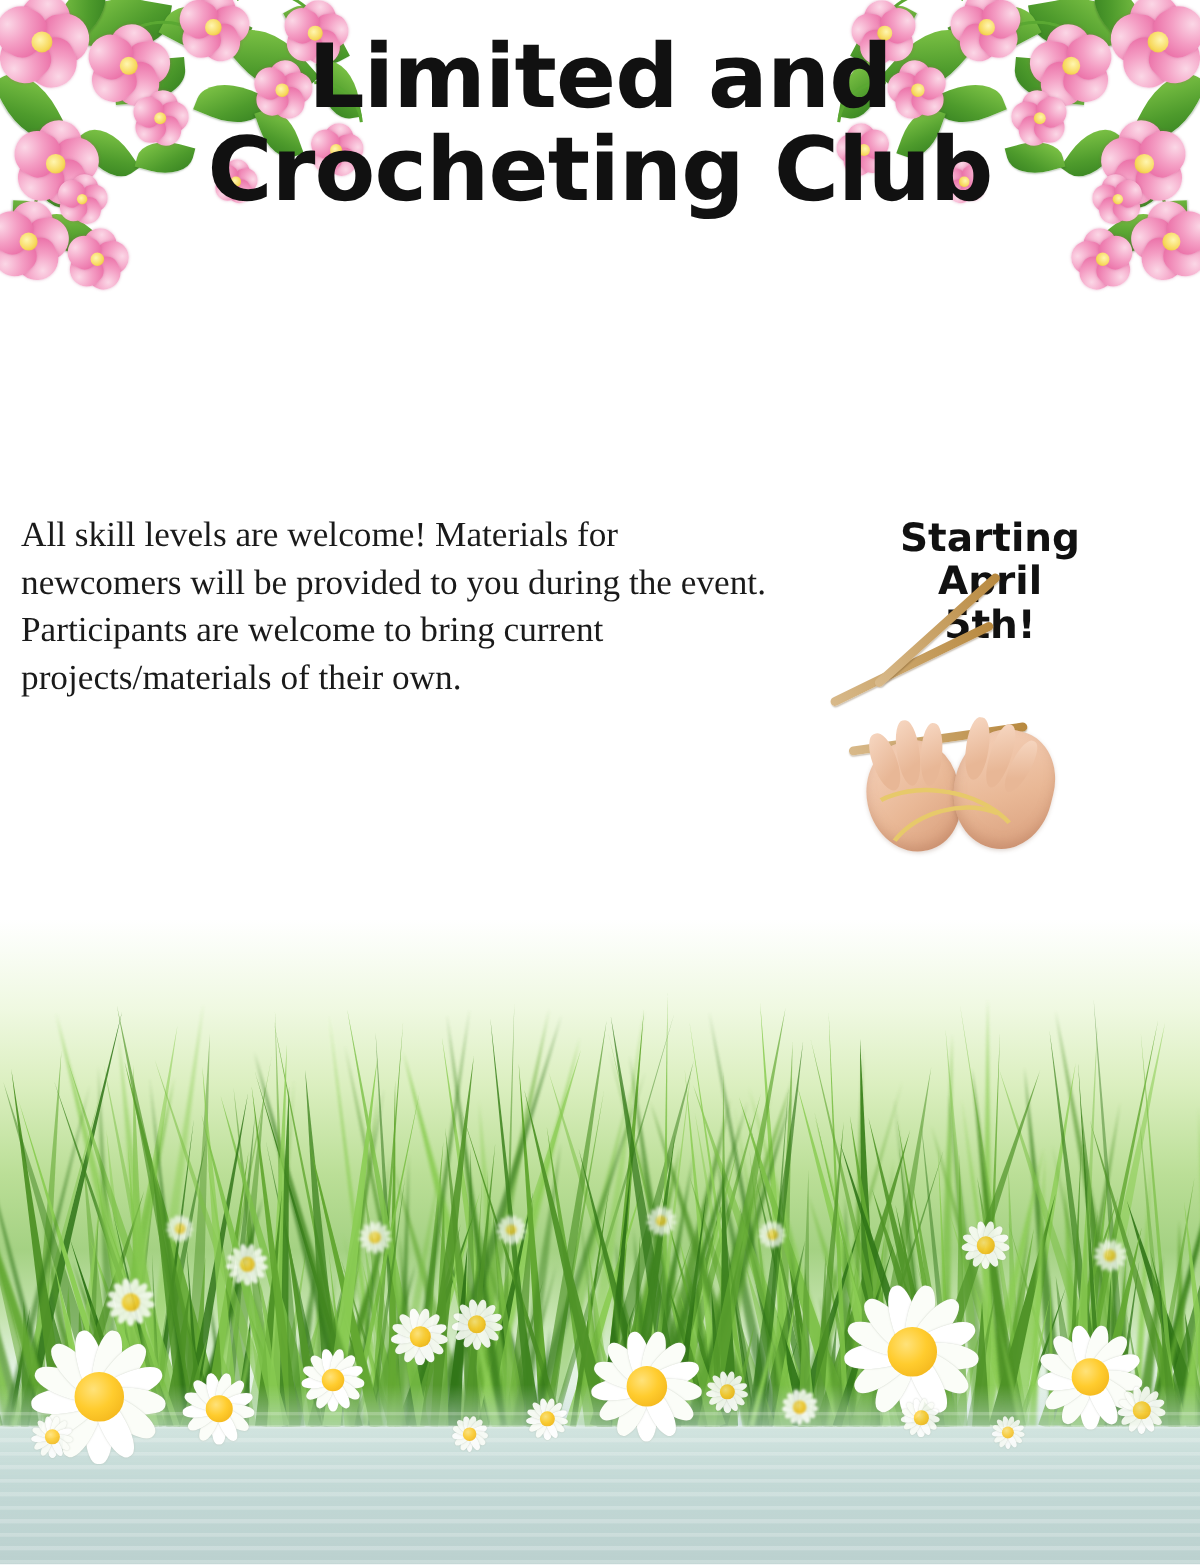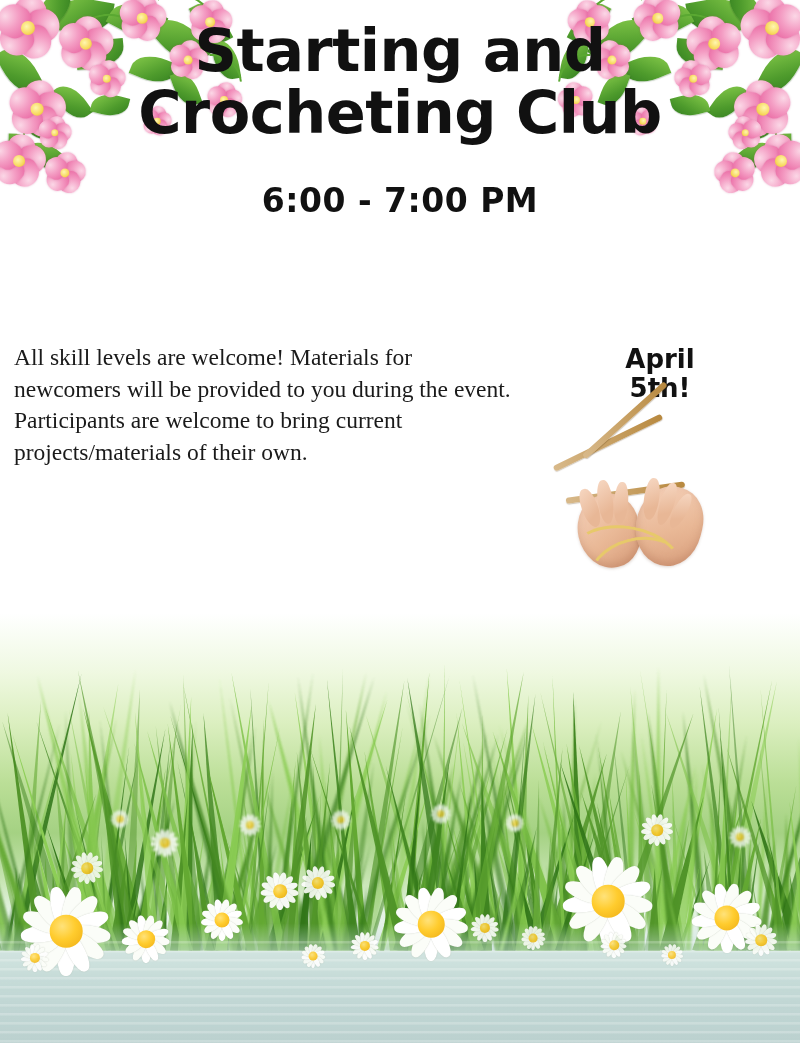--- a/index.html
+++ b/index.html
@@ -1318,33 +1318,33 @@
         <div class="fp" style="width: 15.6px; height: 15px; margin-left: -7.8px; margin-top: -15px; transform: rotate(10deg);"></div>
         <div class="fp" style="width: 15.6px; height: 15px; margin-left: -7.8px; margin-top: -15px; transform: rotate(82deg);"></div>
         <div class="fp" style="width: 15.6px; height: 15px; margin-left: -7.8px; margin-top: -15px; transform: rotate(154deg);"></div>
         <div class="fp" style="width: 15.6px; height: 15px; margin-left: -7.8px; margin-top: -15px; transform: rotate(226deg);"></div>
         <div class="fp" style="width: 15.6px; height: 15px; margin-left: -7.8px; margin-top: -15px; transform: rotate(298deg);"></div>
         <div class="fc" style="width: 6.6px; height: 6.6px;"></div>
       </div>
     </div>
 
   <div class="title">
-    <div>Starting and</div>
+    <div>Limited and</div>
     <div>Crocheting Club</div>
   </div>
 
   <div class="subtitle">
-    <div>6:00 - 7:00 PM</div>
   </div>
 
   <div class="body-text">
     <p>All skill levels are welcome! Materials for newcomers will be provided to you during the event. Participants are welcome to bring current projects/materials of their own.</p>
   </div>
 
   <div class="starting">
+    <div>Starting</div>
     <div>April</div>
     <div>5th!</div>
   </div>
 
   <div class="knit" id="knit-illustration">
       <div class="needle" style="left: 6px; top: 18px; width: 120px; transform: rotate(-26deg);"></div>
       <div class="needle" style="left: 18px; top: 50px; width: 120px; transform: rotate(-8deg);"></div>
       <div class="needle" style="left: 36px; top: 6px; width: 110px; transform: rotate(-42deg);"></div>
       <div class="hand" style="left: 30px; top: 46px; width: 62px; height: 74px; transform: rotate(-12deg);"></div>
       <div class="hand" style="left: 88px; top: 38px; width: 66px; height: 80px; transform: rotate(14deg);"></div>

